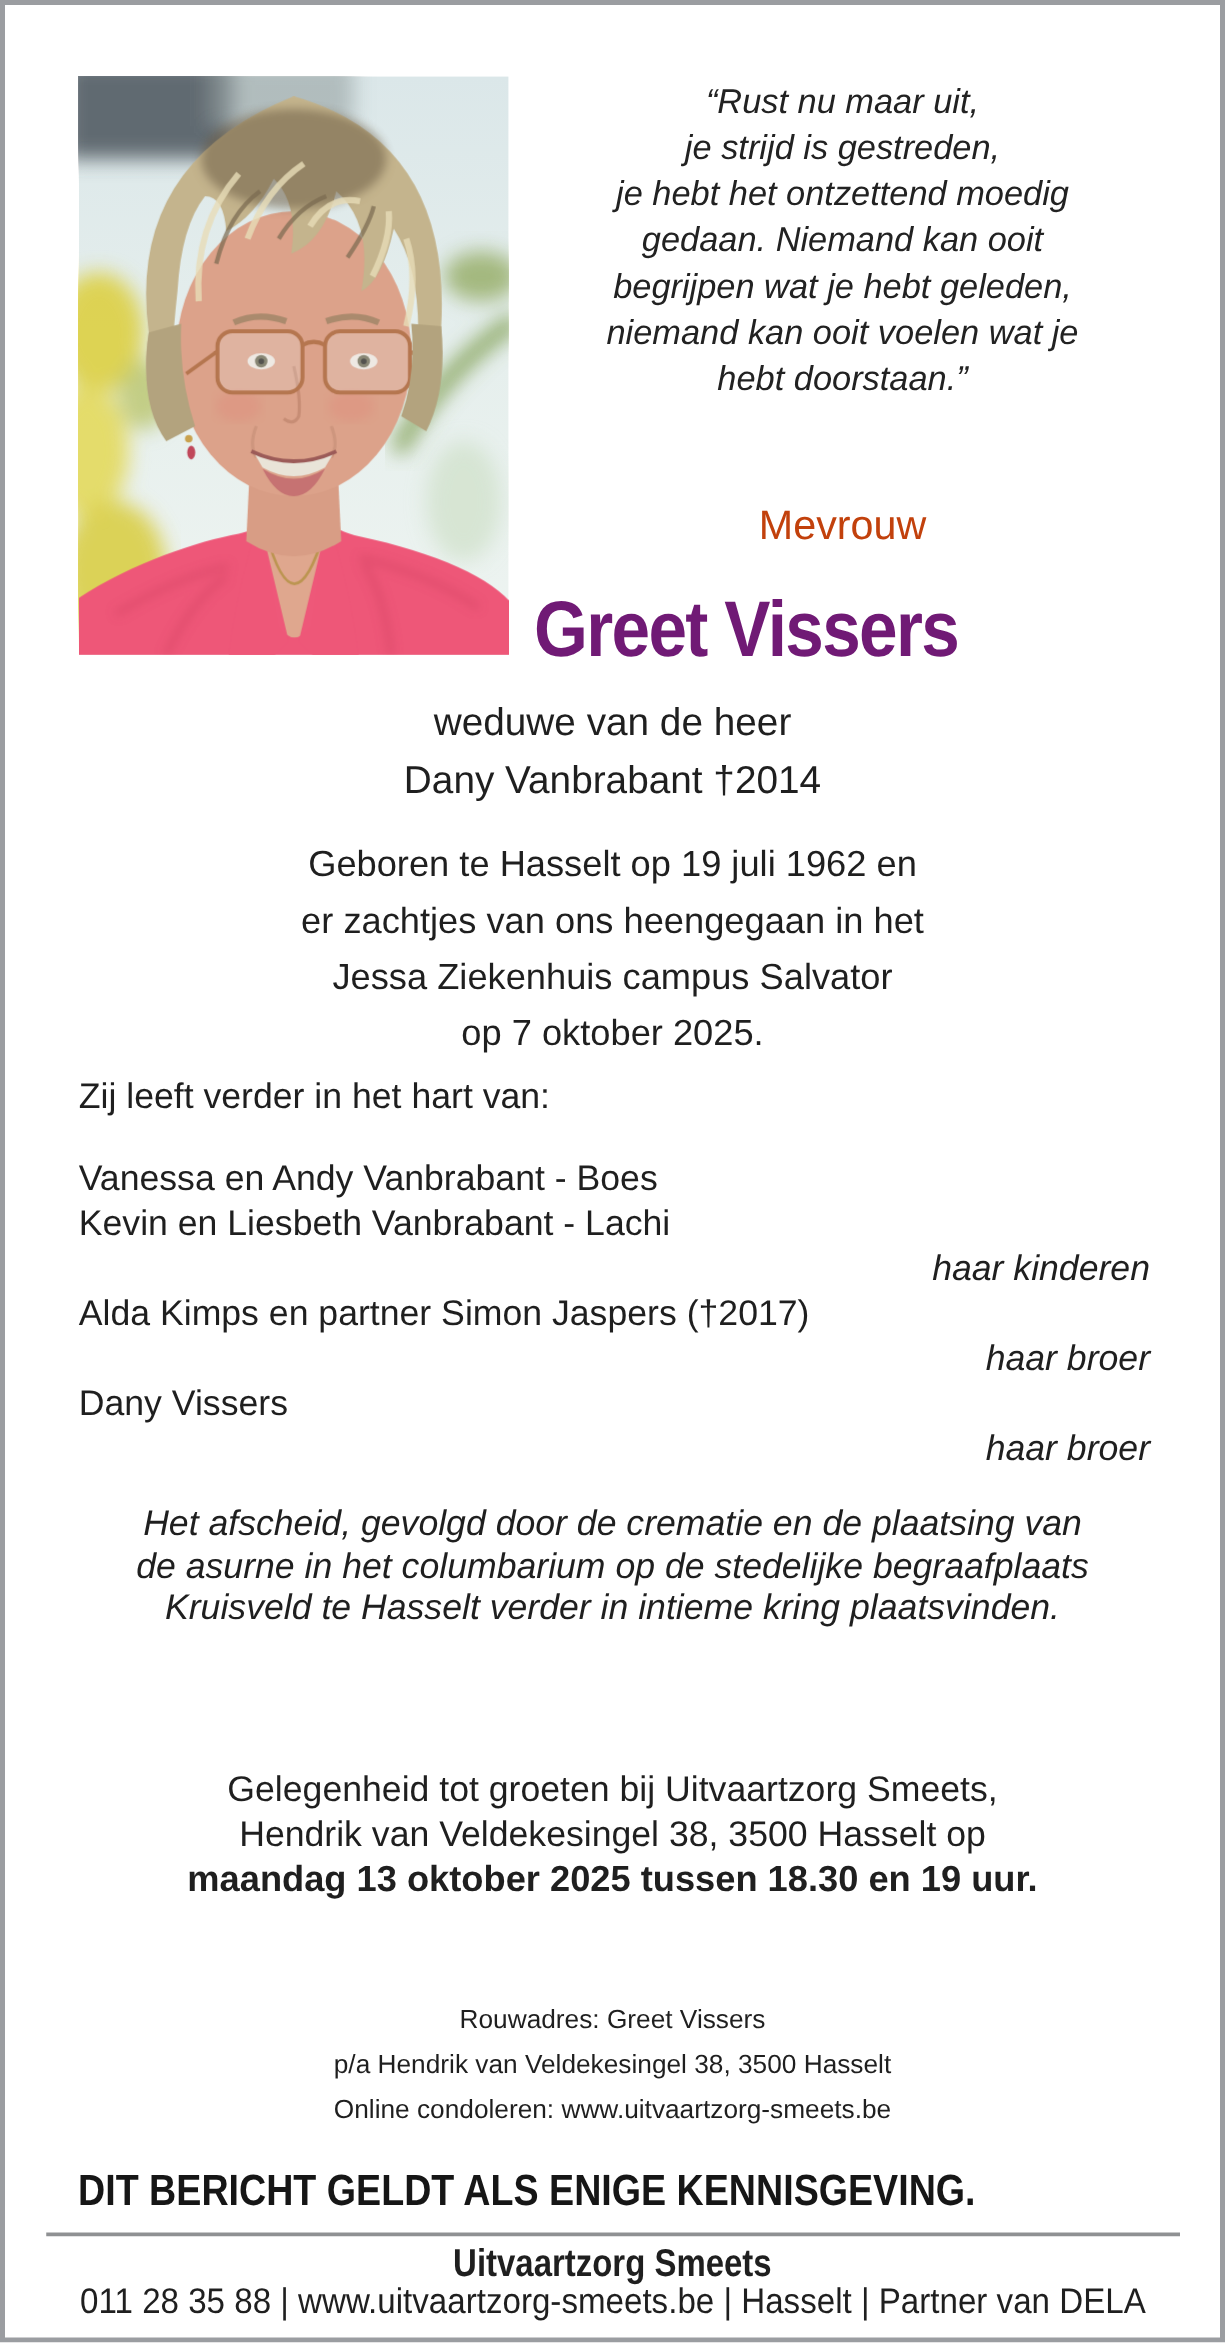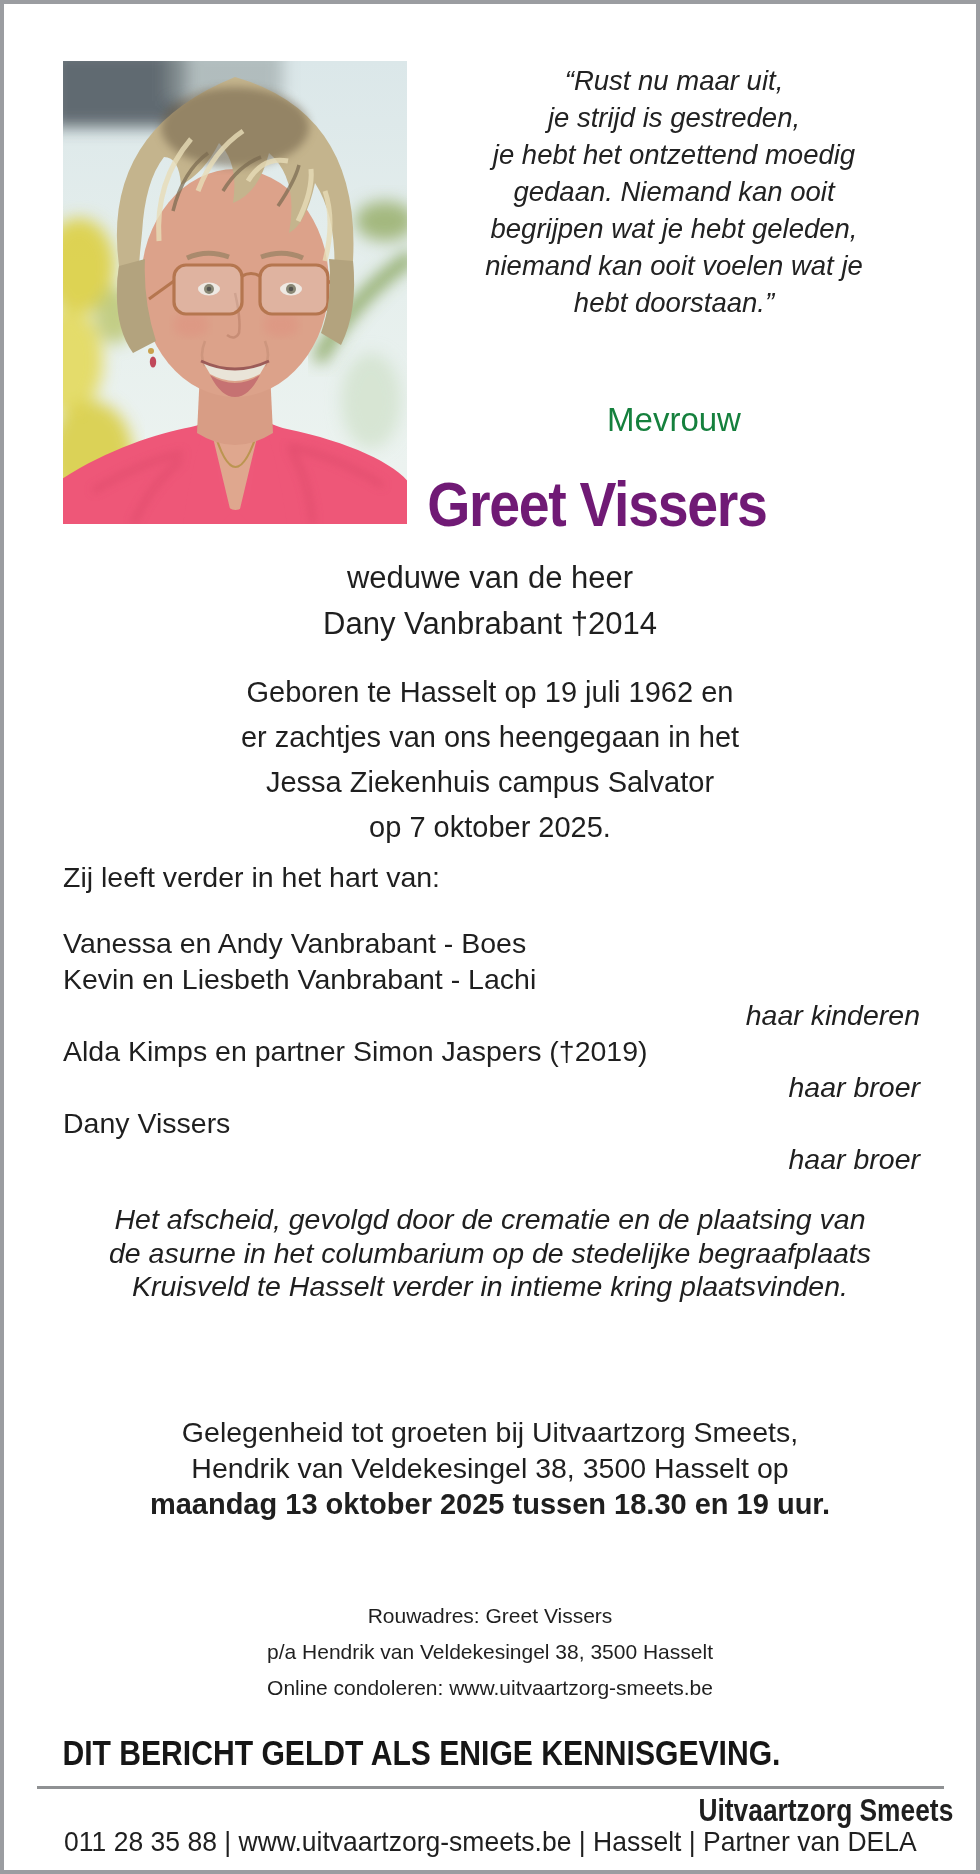--- a/index.html
+++ b/index.html
@@ -11,21 +11,21 @@
     background:#ffffff;
     overflow:hidden;
     font-family:"Liberation Sans","DejaVu Sans",sans-serif;
     color:#1f1f1f;
   }
   .photo-frame{position:absolute;left:59px;top:57px;width:344px;height:463px;overflow:hidden;}
   .photo-frame svg{display:block;width:100%;height:100%;}
 
   .right-col{position:absolute;left:400px;top:58px;width:540px;text-align:center;}
   .quote{font-style:italic;font-size:27.5px;line-height:37px;color:#222;text-align:center;}
-  .salutation{position:absolute;left:400px;width:540px;top:397px;text-align:center;font-size:33px;color:#15803d;}
+  .salutation{position:absolute;left:400px;width:540px;top:397px;text-align:center;font-size:33px;color:#c2410c;}
   .deceased-name{position:absolute;left:400px;width:540px;top:464px;text-align:left;font-size:63px;font-weight:bold;color:#701a75;white-space:nowrap;}
   .deceased-name .cond{display:inline-block;transform:scaleX(.88);transform-origin:50% 50%;letter-spacing:-1.5px;}
 
   .center-block{position:absolute;left:30px;right:30px;text-align:center;}
   .widow{top:551px;font-size:31px;line-height:46px;}
   .life{top:666px;font-size:29px;line-height:45px;}
 
   .family{position:absolute;left:59px;right:56px;top:855px;font-size:28.5px;line-height:36px;}
   .family .intro{margin-bottom:30px;}
   .family .rel{text-align:right;font-style:italic;}
@@ -34,21 +34,21 @@
   .visitation{top:1410px;font-size:28.5px;line-height:36px;}
   .visitation .bold-line{font-weight:bold;font-size:29px;}
   .thanks{top:1488px;font-size:28.5px;line-height:36px;}
   .mourning{top:1594px;font-size:21px;line-height:36px;}
 
   .notice{position:absolute;left:0;right:0;top:1729px;font-size:35px;font-weight:bold;color:#161616;white-space:nowrap;}
   .notice .cond{display:inline-block;transform:scaleX(.86);transform-origin:50% 50%;}
 
   .divider{position:absolute;left:33px;right:32px;top:1782px;height:3px;background:#8f9193;}
 
-  .footer-company{position:absolute;left:0;right:0;top:1789px;text-align:right;font-size:31px;font-weight:bold;white-space:nowrap;}
+  .footer-company{position:absolute;left:0;right:0;top:1789px;text-align:center;font-size:31px;font-weight:bold;white-space:nowrap;}
   .footer-company .cond{display:inline-block;transform:scaleX(.85);transform-origin:50% 50%;}
   .footer-contact{position:absolute;left:0;right:0;top:1821px;text-align:center;font-size:28.5px;white-space:nowrap;}
   .footer-contact .cond{display:inline-block;transform:scaleX(.93);transform-origin:50% 50%;}
 </style>
 </head>
 <body>
 
 <div class="page">
 
   <div class="photo-frame">
@@ -196,21 +196,21 @@
     <div>er zachtjes van ons heengegaan in het</div>
     <div>Jessa Ziekenhuis campus Salvator</div>
     <div>op 7 oktober 2025.</div>
   </div>
 
   <div class="family">
     <div class="intro">Zij leeft verder in het hart van:</div>
     <div>Vanessa en Andy Vanbrabant - Boes</div>
     <div>Kevin en Liesbeth Vanbrabant - Lachi</div>
     <div class="rel">haar kinderen</div>
-    <div>Alda Kimps en partner Simon Jaspers (†2019)</div>
+    <div>Alda Kimps en partner Simon Jaspers (†2017)</div>
     <div class="rel">haar broer</div>
     <div>Dany Vissers</div>
     <div class="rel">haar broer</div>
   </div>
 
   <div class="center-block farewell">
     <div>Het afscheid, gevolgd door de crematie en de plaatsing van</div>
     <div>de asurne in het columbarium op de stedelijke begraafplaats</div>
     <div>Kruisveld te Hasselt verder in intieme kring plaatsvinden.</div>
   </div>

